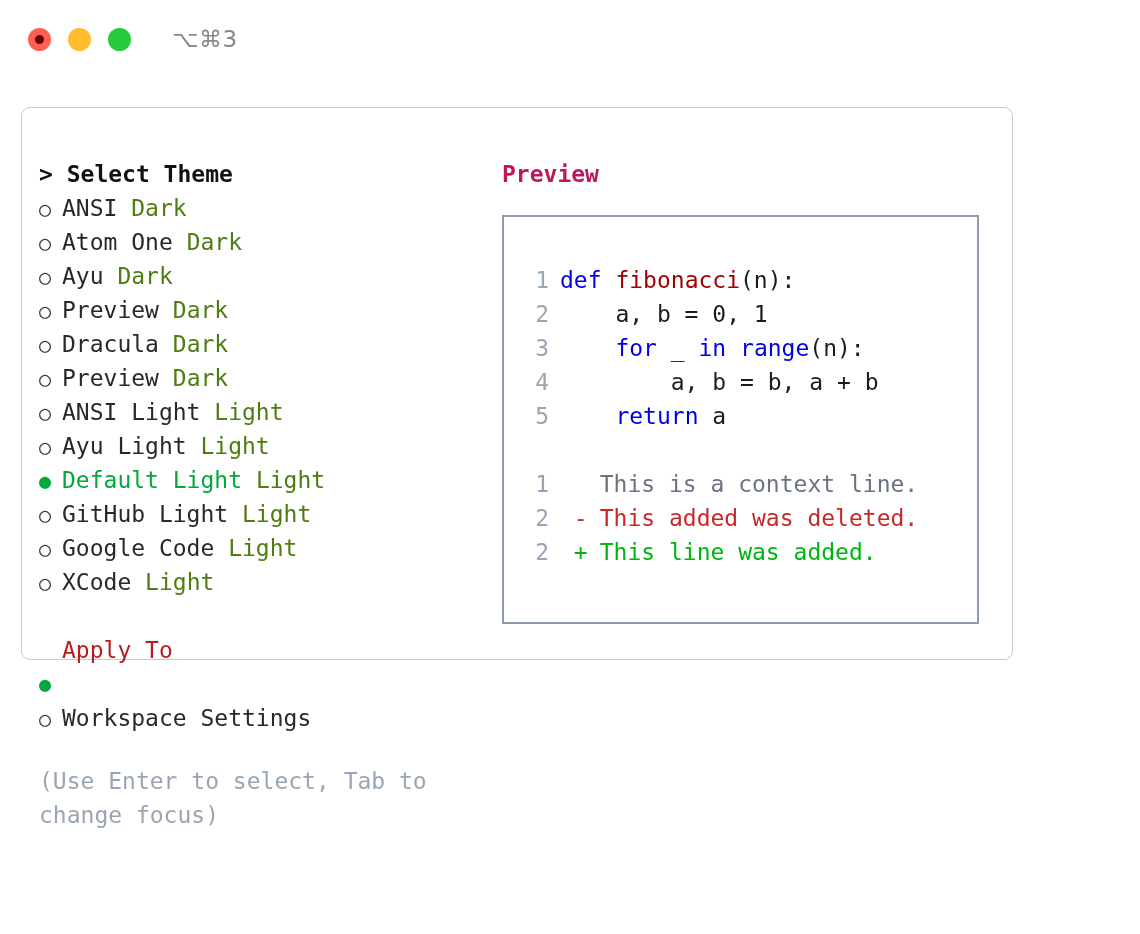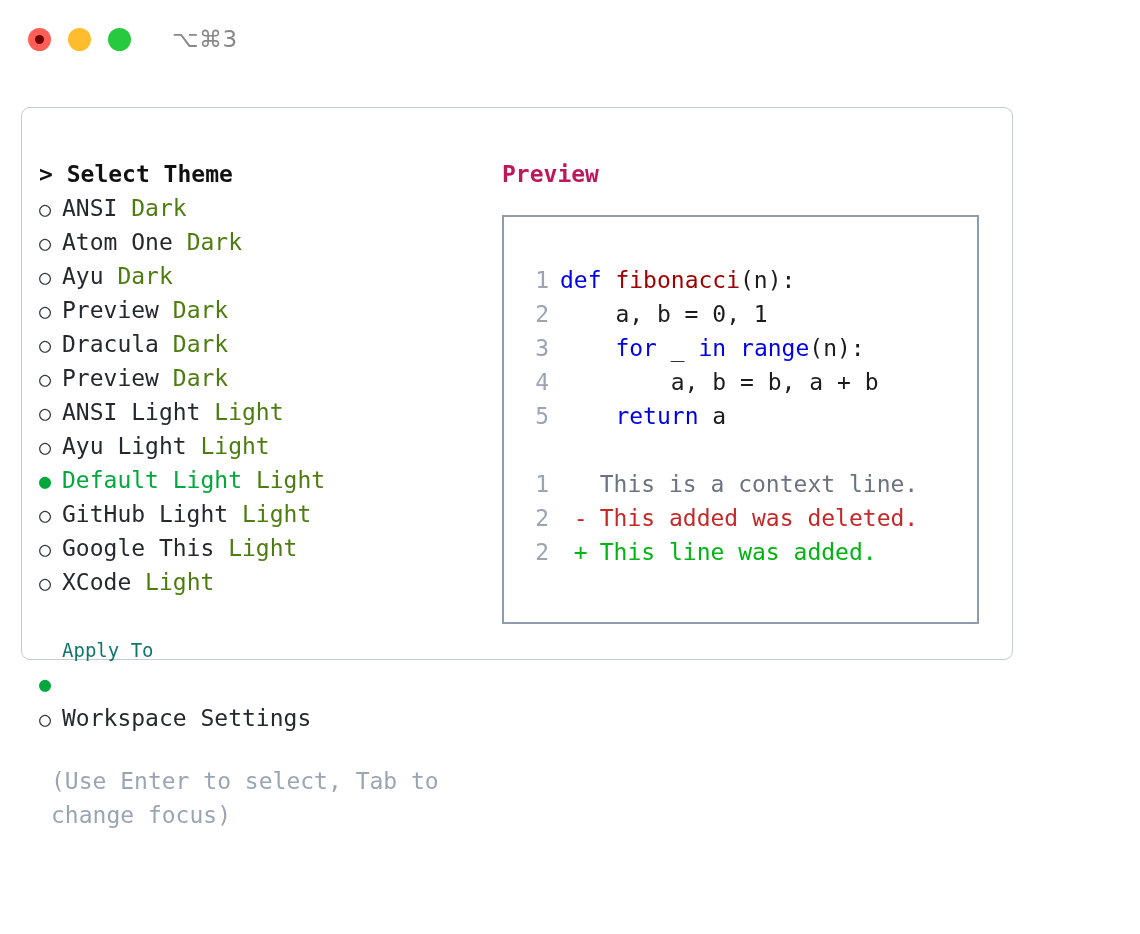--- a/index.html
+++ b/index.html
@@ -116,35 +116,34 @@
     line-height: 34px;
   }
   .theme-row.selected .marker { color: #02a83c; }
   .theme-name { color: #24292e; }
   .theme-row.selected .theme-name { color: #02a83c; }
   .theme-cat  { color: #4d7c0f; }
 
   .section-gap { height: 34px; }
 
   .apply-header {
-    font-size: 19px;
-    color: #0f766e;
+    font-size: 23px;
+    color: #b91c1c;
     line-height: 34px;
     white-space: pre;
     padding-left: 23px;
   }
 
   .hint {
     margin-top: 29px;
     font-size: 23px;
     color: #9aa5b4;
     line-height: 34px;
     width: 400px;
     white-space: pre-wrap;
-    margin-left: 12px;
   }
 
   
   #right-col {
     position: absolute;
     left: 480px;
     top: 49px;
     width: 490px;
   }
   .preview-title {
@@ -225,21 +224,21 @@
           <div class="theme-row"><span class="marker">○</span><span class="theme-name">ANSI </span><span class="theme-cat">Dark</span></div>
           <div class="theme-row"><span class="marker">○</span><span class="theme-name">Atom One </span><span class="theme-cat">Dark</span></div>
           <div class="theme-row"><span class="marker">○</span><span class="theme-name">Ayu </span><span class="theme-cat">Dark</span></div>
           <div class="theme-row"><span class="marker">○</span><span class="theme-name">Preview </span><span class="theme-cat">Dark</span></div>
           <div class="theme-row"><span class="marker">○</span><span class="theme-name">Dracula </span><span class="theme-cat">Dark</span></div>
           <div class="theme-row"><span class="marker">○</span><span class="theme-name">Preview </span><span class="theme-cat">Dark</span></div>
           <div class="theme-row"><span class="marker">○</span><span class="theme-name">ANSI Light </span><span class="theme-cat">Light</span></div>
           <div class="theme-row"><span class="marker">○</span><span class="theme-name">Ayu Light </span><span class="theme-cat">Light</span></div>
           <div class="theme-row selected"><span class="marker">●</span><span class="theme-name">Default Light </span><span class="theme-cat">Light</span></div>
           <div class="theme-row"><span class="marker">○</span><span class="theme-name">GitHub Light </span><span class="theme-cat">Light</span></div>
-          <div class="theme-row"><span class="marker">○</span><span class="theme-name">Google This </span><span class="theme-cat">Light</span></div>
+          <div class="theme-row"><span class="marker">○</span><span class="theme-name">Google Code </span><span class="theme-cat">Light</span></div>
           <div class="theme-row"><span class="marker">○</span><span class="theme-name">XCode </span><span class="theme-cat">Light</span></div>
         </div>
 
       <div class="section-gap"></div>
 
       <div class="apply-header">Apply To</div>
 
       <div id="apply-rows">
           <div class="theme-row selected"><span class="marker">●</span></div>
           <div class="theme-row"><span class="marker">○</span><span class="theme-name">Workspace Settings</span></div>

